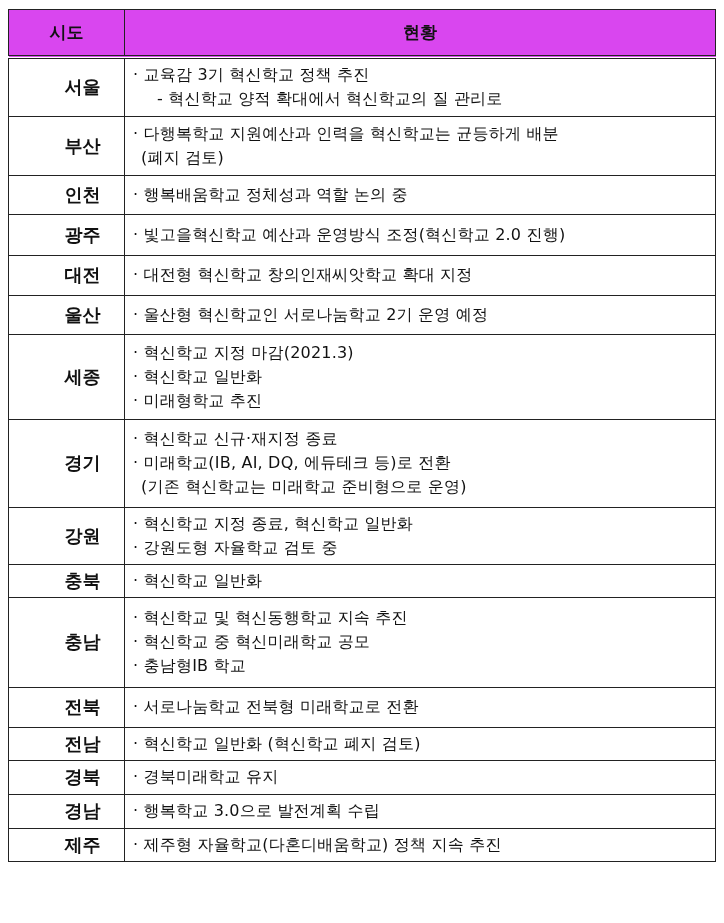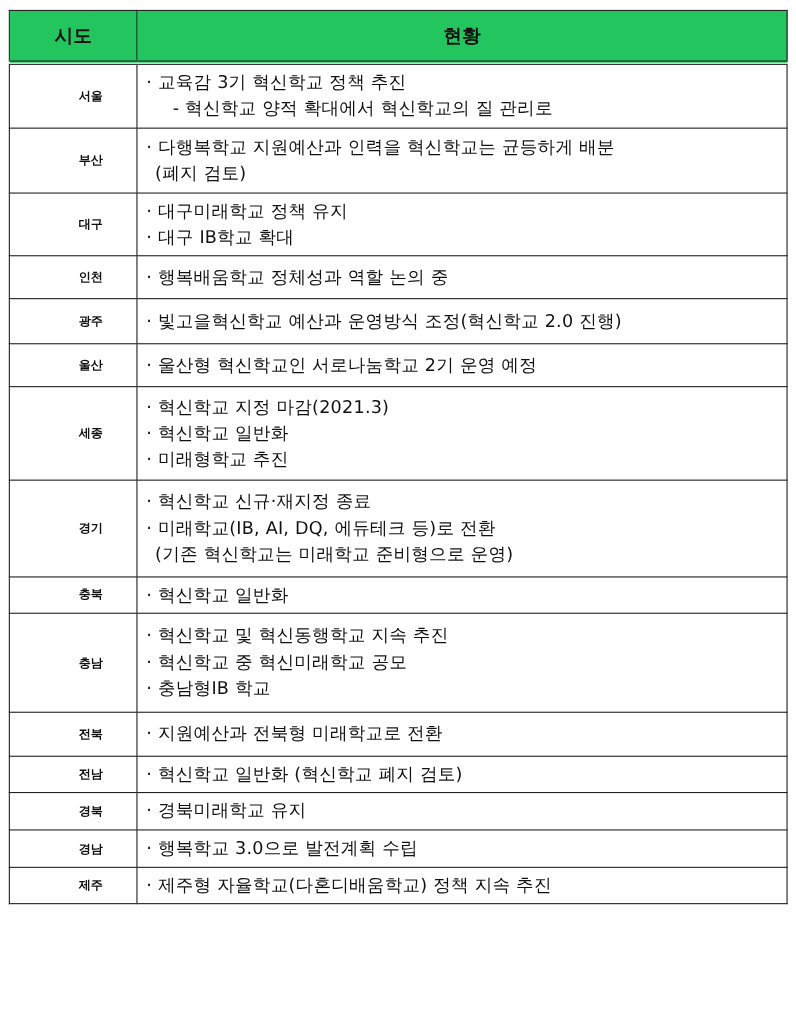--- a/index.html
+++ b/index.html
@@ -2,23 +2,23 @@
 <html><head>
 <meta charset="utf-8">
 <style>
   html, body { margin: 0; padding: 0; background: #ffffff; }
   body { width: 724px; height: 923px; position: relative; overflow: hidden;
          font-family: "DejaVu Sans", "Liberation Sans", sans-serif; color: #111; }
   table { position: absolute; left: 8px; top: 9px; width: 708px; border-collapse: collapse;
           table-layout: fixed; }
   td, th { border: 1px solid #222; padding: 0; }
   col.c1 { width: 116px; }
-  th { background: #22c55e; font-weight: bold; font-size: 17px; height: 45px; 
+  th { background: #d946ef; font-weight: bold; font-size: 17px; height: 45px; 
        border-bottom: 4px double #222; }
-  td.region { text-align: center; font-weight: bold; font-size: 11px; padding-left: 32px; }
+  td.region { text-align: center; font-weight: bold; font-size: 18px; padding-left: 32px; }
   td.status { padding: 4px 6px 4px 8px; font-size: 16px; line-height: 24px; letter-spacing: 0.2px; }
   .line { white-space: nowrap; }
   .line.sub { padding-left: 4px; margin-left: 20px; }
   .line.cont { padding-left: 8px; }
 </style>
 </head>
 <body>
 
 <table>
   <colgroup>
@@ -39,37 +39,36 @@
           <div class="line sub">- 혁신학교 양적 확대에서 혁신학교의 질 관리로</div>
         </td>
       </tr>
       <tr style="height: 59px;">
         <td class="region">부산</td>
         <td class="status">
           <div class="line bullet">· 다행복학교 지원예산과 인력을 혁신학교는 균등하게 배분</div>
           <div class="line cont">(폐지 검토)</div>
         </td>
       </tr>
-      <tr style="height: 56px;">
-        <td class="region">대구</td>
-        <td class="status">
-          <div class="line bullet">· 대구미래학교 정책 유지</div>
-          <div class="line bullet">· 대구 IB학교 확대</div>
-        </td>
-      </tr>
       <tr style="height: 39px;">
         <td class="region">인천</td>
         <td class="status">
           <div class="line bullet">· 행복배움학교 정체성과 역할 논의 중</div>
         </td>
       </tr>
       <tr style="height: 41px;">
         <td class="region">광주</td>
         <td class="status">
           <div class="line bullet">· 빛고을혁신학교 예산과 운영방식 조정(혁신학교 2.0 진행)</div>
+        </td>
+      </tr>
+      <tr style="height: 40px;">
+        <td class="region">대전</td>
+        <td class="status">
+          <div class="line bullet">· 대전형 혁신학교 창의인재씨앗학교 확대 지정</div>
         </td>
       </tr>
       <tr style="height: 39px;">
         <td class="region">울산</td>
         <td class="status">
           <div class="line bullet">· 울산형 혁신학교인 서로나눔학교 2기 운영 예정</div>
         </td>
       </tr>
       <tr style="height: 85px;">
         <td class="region">세종</td>
@@ -80,38 +79,45 @@
         </td>
       </tr>
       <tr style="height: 88px;">
         <td class="region">경기</td>
         <td class="status">
           <div class="line bullet">· 혁신학교 신규·재지정 종료</div>
           <div class="line bullet">· 미래학교(IB, AI, DQ, 에듀테크 등)로 전환</div>
           <div class="line cont">(기존 혁신학교는 미래학교 준비형으로 운영)</div>
         </td>
       </tr>
+      <tr style="height: 56px;">
+        <td class="region">강원</td>
+        <td class="status">
+          <div class="line bullet">· 혁신학교 지정 종료, 혁신학교 일반화</div>
+          <div class="line bullet">· 강원도형 자율학교 검토 중</div>
+        </td>
+      </tr>
       <tr style="height: 33px;">
         <td class="region">충북</td>
         <td class="status">
           <div class="line bullet">· 혁신학교 일반화</div>
         </td>
       </tr>
       <tr style="height: 90px;">
         <td class="region">충남</td>
         <td class="status">
           <div class="line bullet">· 혁신학교 및 혁신동행학교 지속 추진</div>
           <div class="line bullet">· 혁신학교 중 혁신미래학교 공모</div>
           <div class="line bullet">· 충남형IB 학교</div>
         </td>
       </tr>
       <tr style="height: 40px;">
         <td class="region">전북</td>
         <td class="status">
-          <div class="line bullet">· 지원예산과 전북형 미래학교로 전환</div>
+          <div class="line bullet">· 서로나눔학교 전북형 미래학교로 전환</div>
         </td>
       </tr>
       <tr style="height: 29px;">
         <td class="region">전남</td>
         <td class="status">
           <div class="line bullet">· 혁신학교 일반화 (혁신학교 폐지 검토)</div>
         </td>
       </tr>
       <tr style="height: 34px;">
         <td class="region">경북</td>

